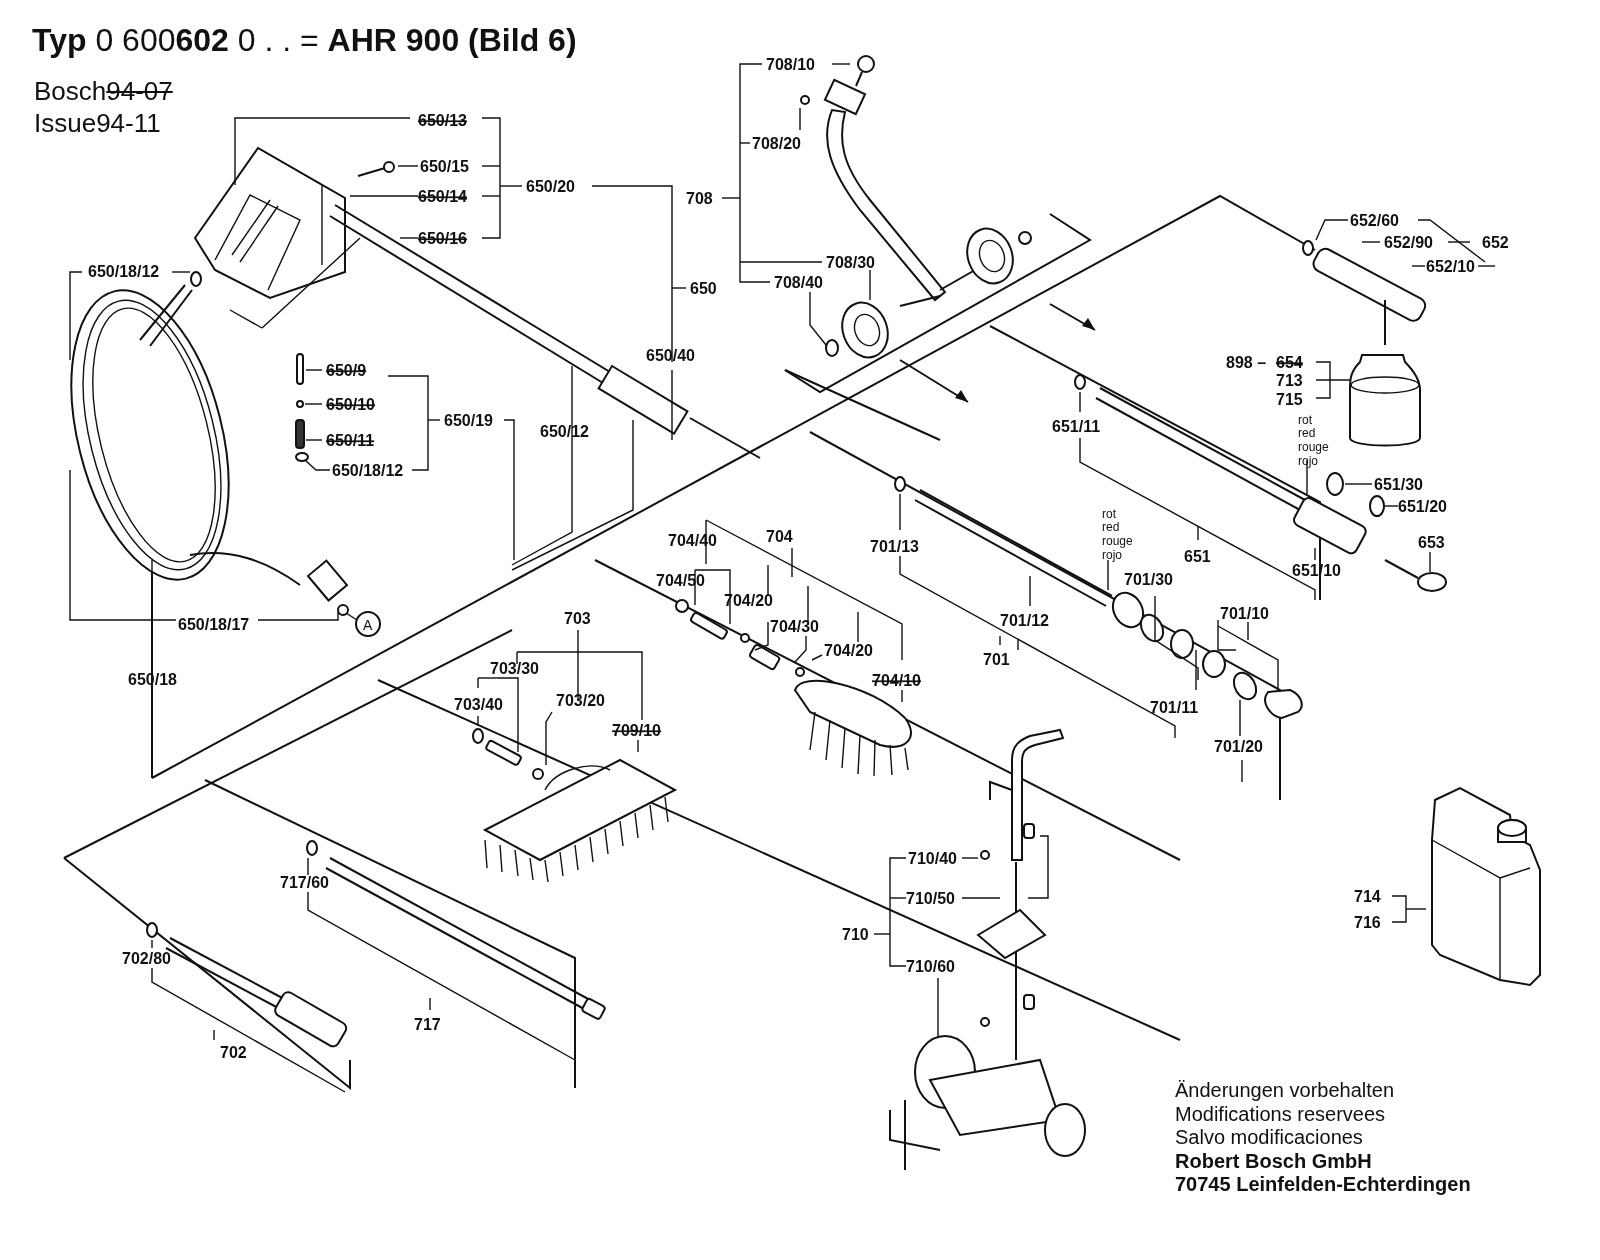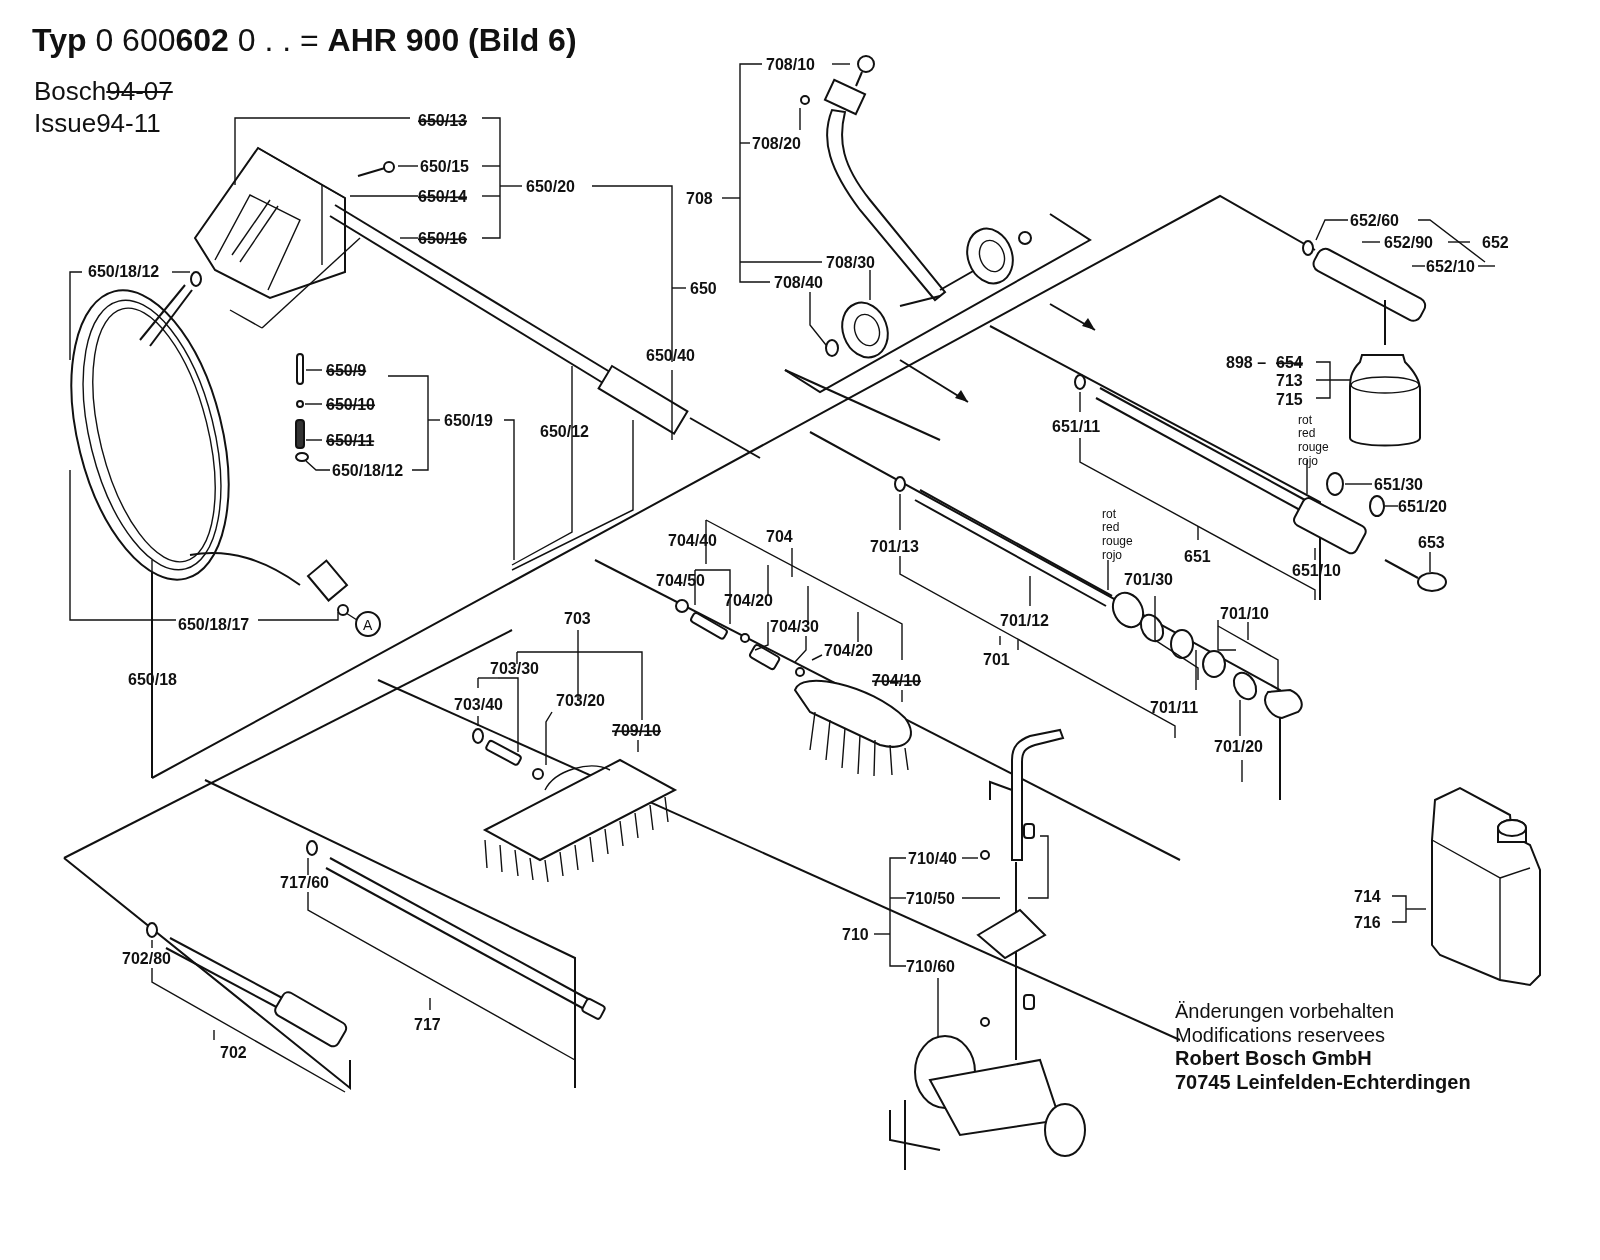--- a/index.html
+++ b/index.html
@@ -11,21 +11,21 @@
   .part { stroke:#111; stroke-width:2; fill:#fff; }
   .lbl { font-family:"Liberation Sans", sans-serif; font-weight:bold; font-size:16px; fill:#111; }
   .strike { text-decoration: line-through; }
   .sm { font-family:"Liberation Sans", sans-serif; font-size:12px; fill:#111; }
   .hdr { position:absolute; left:32px; top:22px; font-size:32px; white-space:nowrap; }
   .hdr b { font-weight:bold; }
   .hdr span { font-weight:normal; }
   .meta { position:absolute; left:34px; font-size:26px; white-space:nowrap; }
   .meta .v { }
   .meta .x { text-decoration:line-through; }
-  .footer { position:absolute; left:1175px; top:1000px; font-size:20px; line-height:23.5px; white-space:nowrap; }
+  .footer { position:absolute; left:1175px; top:1079px; font-size:20px; line-height:23.5px; white-space:nowrap; }
   .footer .b { font-weight:bold; }
 </style>
 </head>
 <body>
 
 <div class="hdr">
   <b>Typ</b>
   <span>0 600</span><b>602</b>
   <span>0 . . =</span>
   <b>AHR 900 (Bild 6)</b>
@@ -411,15 +411,16 @@
     <polyline class="thin" points="1392,896 1406,896 1406,922 1392,922"></polyline>
     <line class="thin" x1="1406" y1="909" x2="1426" y2="909"></line>
   </g>
   <text class="lbl" x="1354" y="902">714</text>
   <text class="lbl" x="1354" y="928">716</text>
 </svg>
 
 <div class="footer">
   <div>Änderungen vorbehalten</div>
   <div>Modifications reservees</div>
+  <div>Salvo modificaciones</div>
   <div class="b">Robert Bosch GmbH</div>
   <div class="b">70745 Leinfelden-Echterdingen</div>
 </div>
 
 </body></html>

